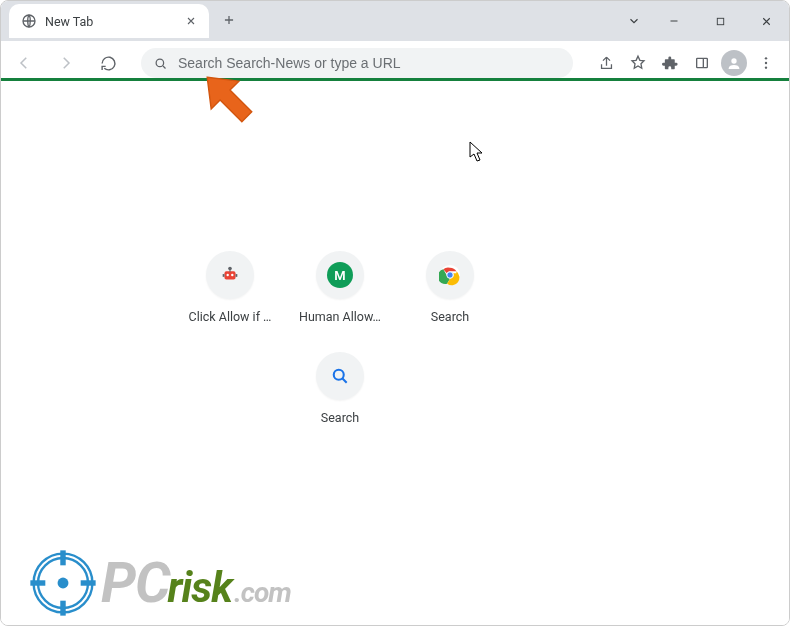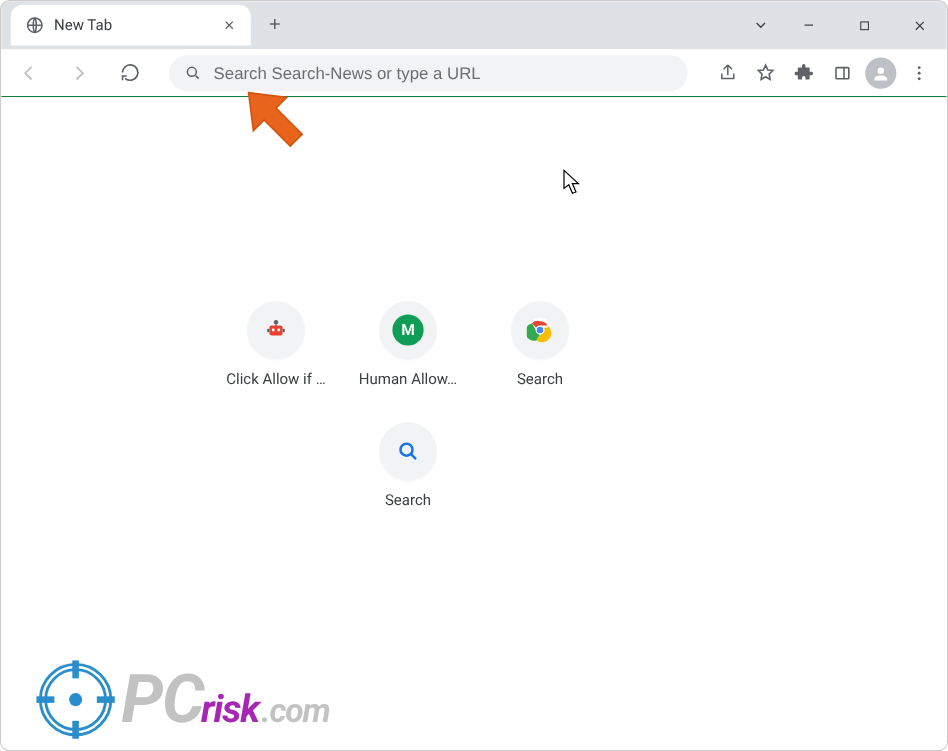--- a/index.html
+++ b/index.html
@@ -80,23 +80,23 @@
     cursor: pointer;
   }
   .window-controls .wc-chev {
     width: 34px;
   }
 
   
   .toolbar {
     height: 40px;
     background: #fff;
-    border-bottom: 1px solid #15803d;
-    display: flex;
-    align-items: center;
+    border-bottom: 3px solid #15803d;
+    display: flex;
+    align-items: flex-end;
     padding: 0 8px;
     gap: 12px;
   }
   .tb-btn {
     width: 30px; height: 30px;
     display: flex; align-items: center; justify-content: center;
     color: #5f6368;
     border-radius: 50%;
     cursor: pointer;
   }
@@ -235,22 +235,22 @@
     align-items: baseline;
     font-weight: 700;
     font-style: italic;
     letter-spacing: -1px;
   }
   .watermark .pc {
     font-size: 56px;
     color: #bfbfbf;
   }
   .watermark .risk {
-    font-size: 32px;
-    color: #a21caf;
+    font-size: 42px;
+    color: #4d7c0f;
     margin-left: -2px;
   }
   .watermark .dotcom {
     font-size: 28px;
     color: #bfbfbf;
     margin-left: 2px;
   }
 </style>
 </head>
 <body>

